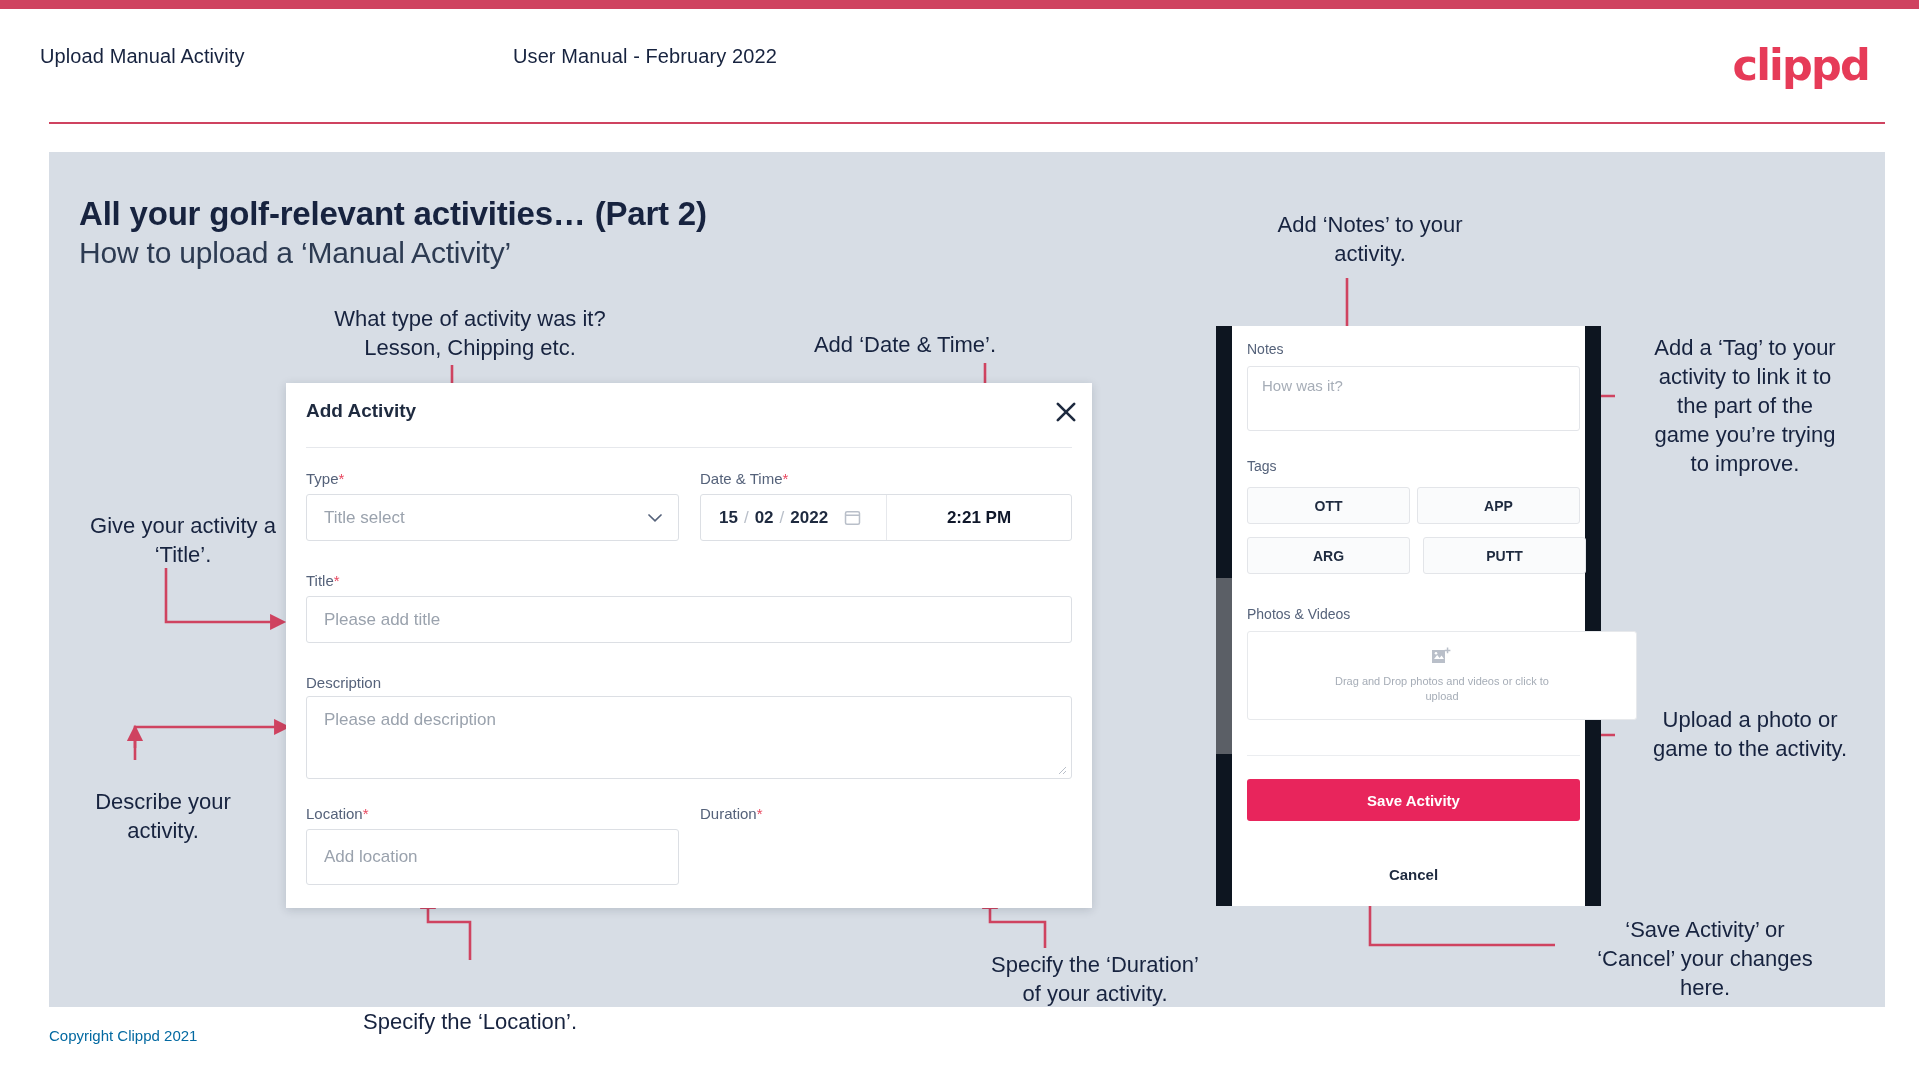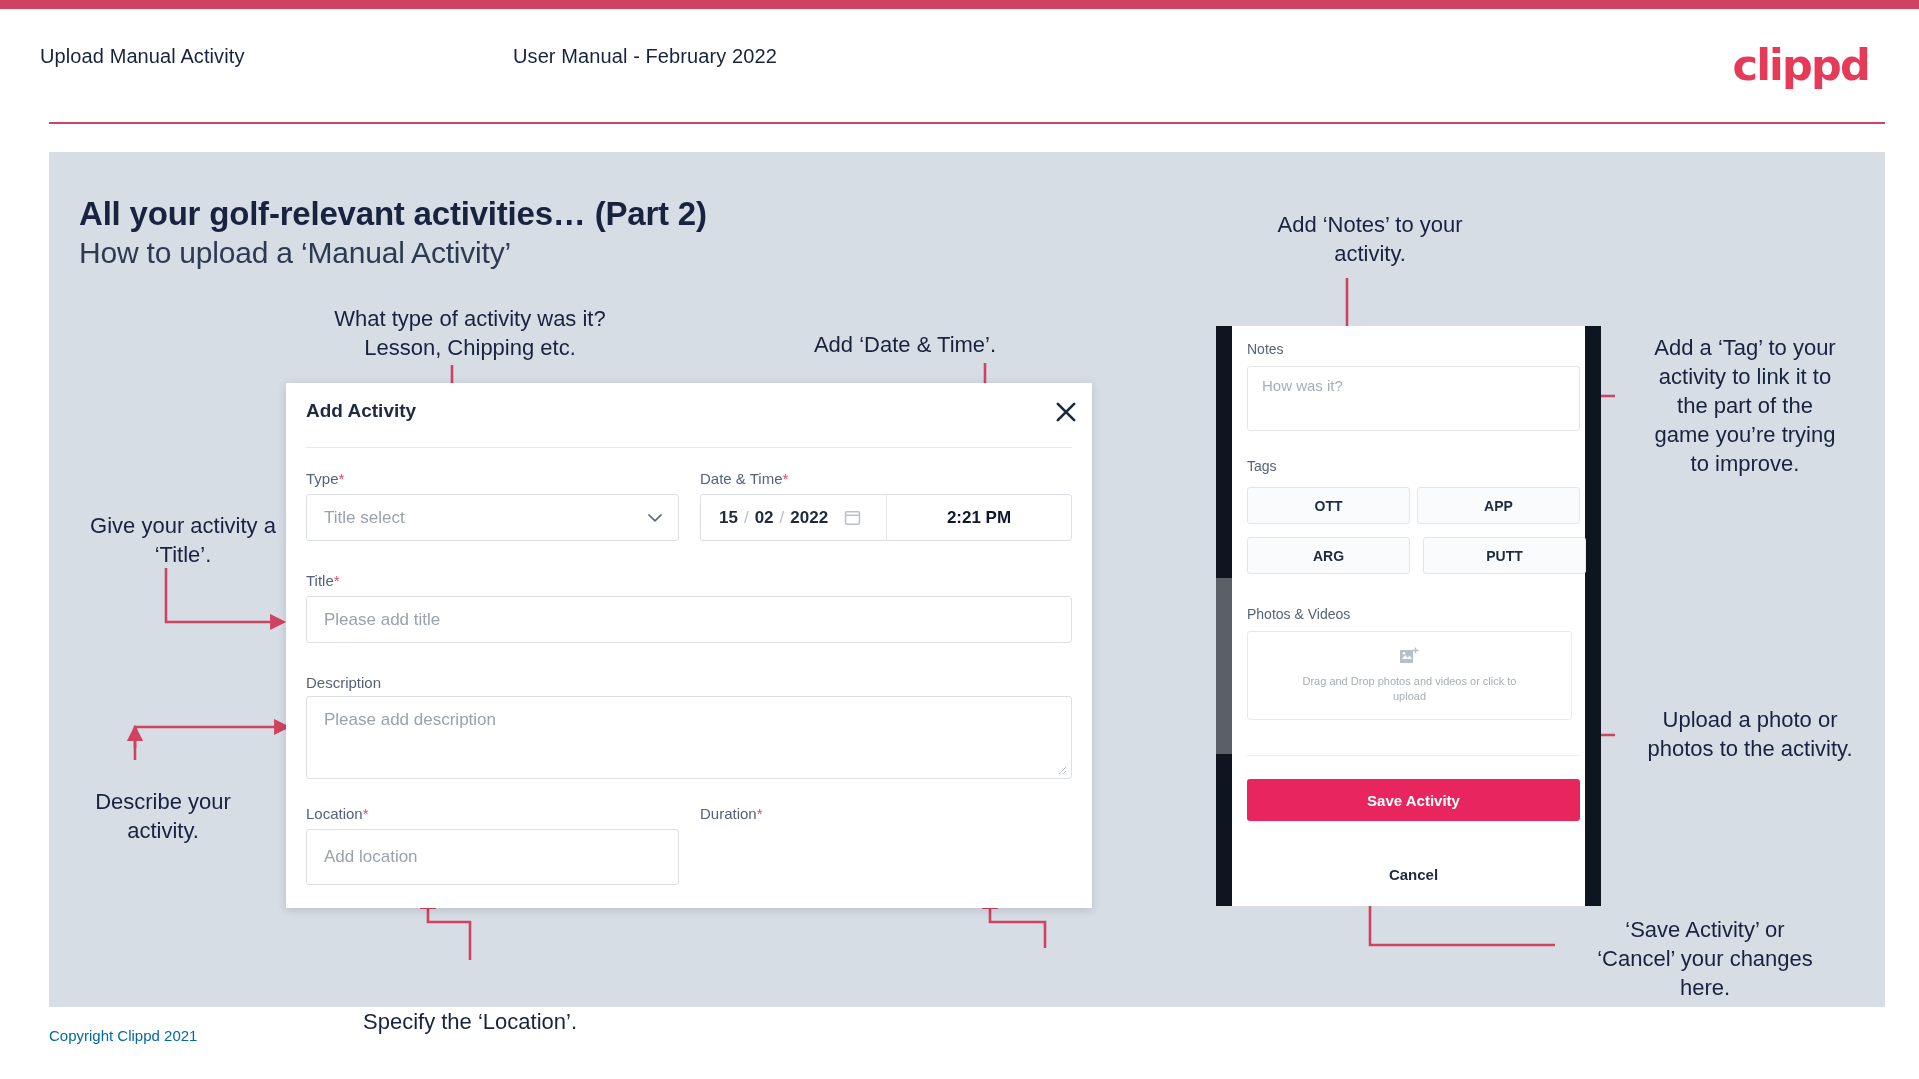--- a/index.html
+++ b/index.html
@@ -161,21 +161,21 @@
     border:1px solid #e3e5e9; border-radius:3px; background:#fff;
     font-size:15px; color:#a6adb7; padding:10px 14px;
   }
   .m-tag {
     position:absolute; width:163px; height:37px;
     border:1px solid #e3e5e9; border-radius:3px; background:#fafbfc;
     display:flex; align-items:center; justify-content:center;
     font-size:14px; font-weight:700; color:#1e2a3f; cursor:pointer;
   }
   .m-drop {
-    position:absolute; left:1247px; top:631px; width:325px; height:89px;
+    position:absolute; left:1247px; top:631px; width:390px; height:89px;
     border:1px solid #e7e9ec; border-radius:3px; background:#fff;
     display:flex; flex-direction:column; align-items:center; justify-content:center;
     gap:7px;
   }
   .m-drop .dtxt {
     font-size:11px; color:#a6adb7; text-align:center; line-height:15px; width:220px;
   }
   .m-hr { position:absolute; left:1247px; top:755px; width:333px; height:1px; background:#ebedf0; }
   .m-save {
     position:absolute; left:1247px; top:779px; width:333px; height:42px;
@@ -209,29 +209,31 @@
   <div class="slide-subtitle">How to upload a ‘Manual Activity’</div>
 
   <div class="anno" style="left:305px; top:304px; width:330px;">What type of activity was it?
 Lesson, Chipping etc.</div>
   <div class="anno" style="left:760px; top:330px; width:290px;">Add ‘Date &amp; Time’.</div>
   <div class="anno" style="left:38px; top:511px; width:290px;">Give your activity a
 ‘Title’.</div>
   <div class="anno" style="left:38px; top:787px; width:250px;">Describe your
 activity.</div>
   <div class="anno" style="left:330px; top:963px; width:280px;margin-top:44px;">Specify the ‘Location’.</div>
+  <div class="anno" style="left:960px; top:950px; width:270px;">Specify the ‘Duration’
+of your activity.</div>
   <div class="anno" style="left:1240px; top:210px; width:260px;">Add ‘Notes’ to your
 activity.</div>
   <div class="anno" style="left:1625px; top:333px; width:240px;">Add a ‘Tag’ to your
 activity to link it to
 the part of the
 game you’re trying
 to improve.</div>
   <div class="anno" style="left:1625px; top:705px; width:250px;">Upload a photo or
-photos to the activity.</div>
+game to the activity.</div>
   <div class="anno" style="left:1565px; top:915px; width:280px;">‘Save Activity’ or
 ‘Cancel’ your changes
 here.</div>
 
   <svg id="arrows">
     <defs>
       <marker id="ah" markerWidth="7" markerHeight="7" refX="4.2" refY="3.1" orient="auto">
         <path d="M0,0 L6.2,3.1 L0,6.2 z" fill="#cf4360"></path>
       </marker>
     </defs>

